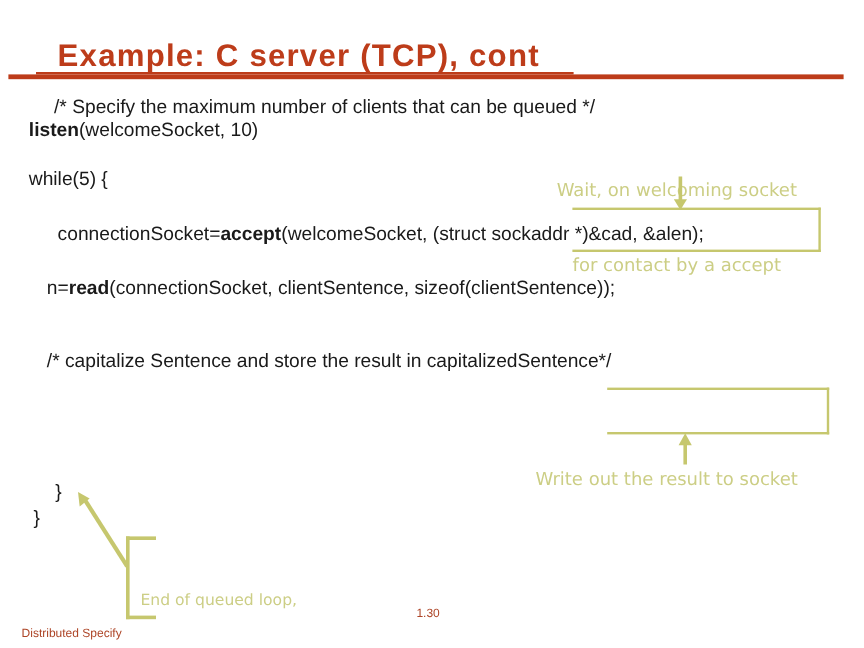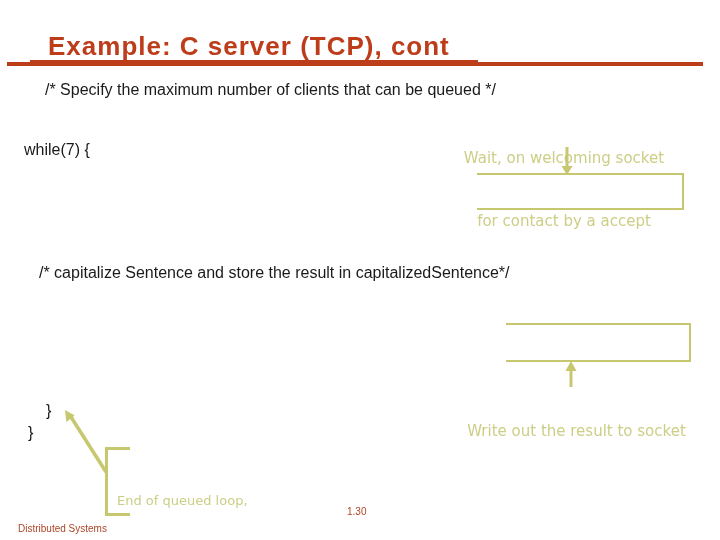--- a/index.html
+++ b/index.html
@@ -41,26 +41,29 @@
 <body>
 
 <div id="slide">
 
   <div class="abs slide-title">Example: C server (TCP), cont</div>
   <div class="abs rule" style="left:30px;top:60px;width:448px;height:2px;"></div>
   <div class="abs rule" style="left:7px;top:62px;width:696px;height:4px;"></div>
 
   <div class="abs code-line" style="left:24px;top:81px;margin-left:21px;">/* Specify the maximum number of clients that can be queued */</div>
 
+  <div class="abs code-line" style="left:24px;top:100px;"><b>listen</b><span>(welcomeSocket, 10)</span></div>
 
-  <div class="abs code-line" style="left:24px;top:141px;">while(7) {</div>
+  <div class="abs code-line" style="left:24px;top:141px;">while(5) {</div>
 
+  <div class="abs code-line" style="left:48px;top:187px;"><span>connectionSocket=</span><b>accept</b><span>(welcomeSocket, (struct sockaddr *)&amp;cad, &amp;alen);</span></div>
 
+  <div class="abs code-line" style="left:39px;top:232px;"><span>n=</span><b>read</b><span>(connectionSocket, clientSentence, sizeof(clientSentence));</span></div>
 
-  <div class="abs code-line" style="left:39px;top:264px;">/* capitalize Sentence and store the result in capitalizedSentence*/</div>
+  <div class="abs code-line" style="left:39px;top:293px;">/* capitalize Sentence and store the result in capitalizedSentence*/</div>
 
 
 
   <div class="abs code-line" style="left:46px;top:402px;">}</div>
   <div class="abs code-line" style="left:28px;top:424px;">}</div>
 
   <div class="abs ann ann-center" style="left:428px;top:106px;width:272px;font-size:15px;line-height:21px;">
     <div>Wait, on welcoming socket</div>
     <div>for contact by a accept</div>
   </div>
@@ -72,30 +75,30 @@
 
   <div class="abs ann-box" style="left:477px;top:173px;width:205px;height:33px;"></div>
 
   <div class="abs ann-box" style="left:506px;top:323px;width:183px;height:35px;"></div>
 
   <svg class="abs ann-line" style="left:562px;top:360px;" width="18" height="28" viewBox="0 0 18 28">
     <polygon points="9,1 3.5,11 14.5,11" fill="currentColor"></polygon>
     <line x1="9" y1="9" x2="9" y2="27" stroke="currentColor" stroke-width="3"></line>
   </svg>
 
-  <div class="abs ann ann-center" style="left:434px;top:390px;width:285px;font-size:15px;margin-top:32px;">Write out the result to socket</div>
+  <div class="abs ann ann-center" style="left:413px;top:390px;width:285px;font-size:15px;">Write out the result to socket</div>
 
   <svg class="abs ann-line" style="left:58px;top:404px;" width="55" height="75" viewBox="0 0 55 75">
     <line x1="13" y1="13" x2="48" y2="68" stroke="currentColor" stroke-width="3.5"></line>
     <polygon points="7,6 8.4,18.1 16.7,11.5" fill="currentColor"></polygon>
   </svg>
 
   <div class="abs bracket" style="left:105px;top:447px;width:22px;height:63px;"></div>
   <div class="abs ann" style="left:117px;top:446px;font-size:13px;line-height:22px;">
     <div>End of queued loop,</div>
     
     
   </div>
 
-  <div class="abs footer-text" style="left:18px;top:523px;">Distributed Systems</div>
+  <div class="abs footer-text" style="left:18px;top:523px;">Distributed Specify</div>
   <div class="abs footer-text" style="left:347px;top:506px;">1.30</div>
 
 </div>
 
 </body></html>

